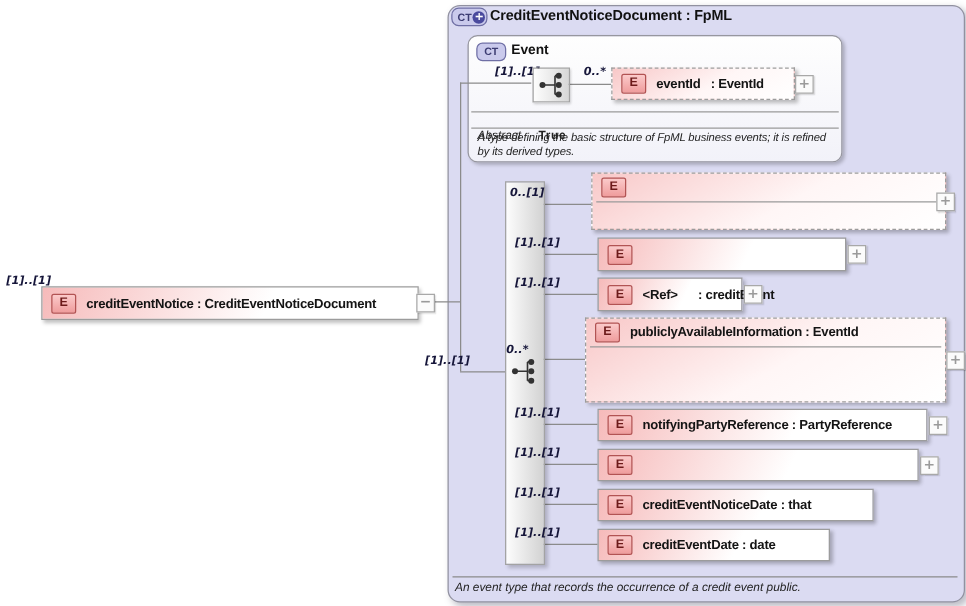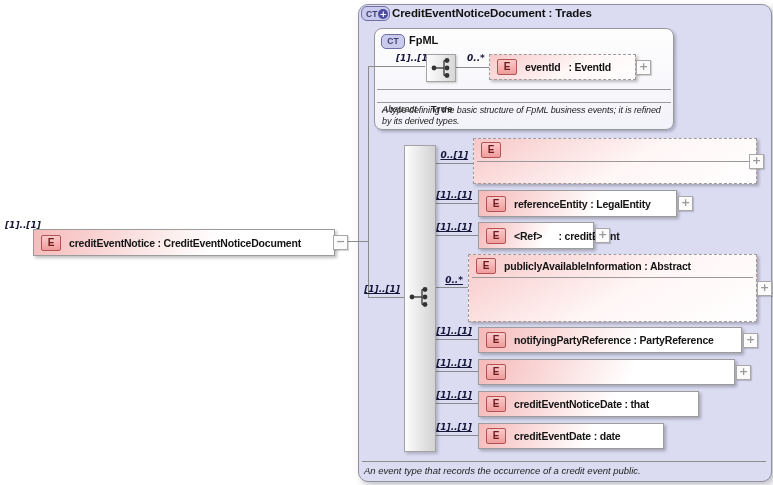--- a/index.html
+++ b/index.html
@@ -14,21 +14,21 @@
          background:linear-gradient(#fefefe,#f2f2f9);border:1px solid #97979f;
          border-radius:8px;box-shadow:2px 2px 3px rgba(0,0,0,.22);z-index:2;}
 
   
   .line{position:absolute;background:#8b8b8b;z-index:3;}
   .hline{height:1px;} .vline{width:1px;}
 
   
   .card{position:absolute;font:italic bold 9px "DejaVu Sans",sans-serif;
         color:#16163a;z-index:4;white-space:nowrap;}
-  .card.ra{text-align:right;text-decoration:underline;}
+  .card.ra{text-align:left;}
 
   
   .seqbar{position:absolute;left:404px;top:145px;width:30px;height:305px;
         background:linear-gradient(to right,#fdfdfd,#d2d2d2);
         border:1px solid #a3a3a3;box-shadow:2px 2px 3px rgba(0,0,0,.2);z-index:4;}
   .seqiconbox{position:absolute;width:28px;height:26px;
         background:linear-gradient(to right,#fdfdfd,#d7d7d7);
         border:1px solid #a3a3a3;box-shadow:1px 1px 2px rgba(0,0,0,.2);z-index:5;
         display:flex;align-items:center;justify-content:center;}
   .seqglyph{position:absolute;z-index:6;display:flex;align-items:center;justify-content:center;}
@@ -82,25 +82,25 @@
 </head>
 <body>
 
 <div class="stage">
 
   <div class="outer"></div>
   <span class="ctplus">
     <span class="ct-t">CT</span>
     <span class="ct-c">+</span>
   </span>
-  <div class="htitle">CreditEventNoticeDocument : Trades</div>
+  <div class="htitle">CreditEventNoticeDocument : FpML</div>
 
   <div class="eventbox">
     <span class="ctbadge" style="left:6px;top:5px;">CT</span>
-    <div class="bt-title">FpML</div>
+    <div class="bt-title">Event</div>
     <div class="card" style="left:21px;top:24px;">[1]..[1]</div>
     <div class="seqiconbox" style="left:51px;top:25px;">
       <svg width="24" height="22" viewBox="0 0 24 22">
         <line x1="5" y1="11" x2="15" y2="11" stroke="#333" stroke-width="1.3"></line>
         <line x1="15" y1="3.5" x2="15" y2="18.5" stroke="#333" stroke-width="1.3"></line>
         <line x1="15" y1="3.5" x2="18" y2="3.5" stroke="#333" stroke-width="1.3"></line>
         <line x1="15" y1="18.5" x2="18" y2="18.5" stroke="#333" stroke-width="1.3"></line>
         <circle cx="5" cy="11" r="2.4" fill="#333"></circle>
         <circle cx="18" cy="3.5" r="2.4" fill="#333"></circle>
         <circle cx="18" cy="11" r="2.4" fill="#333"></circle>
@@ -158,39 +158,38 @@
       <span class="ebadge">E</span>
     </div>
     <div class="isep"></div>
   </div>
   <div class="pm" style="left:749px;top:154px;">+</div>
 
   <div class="card ra" style="left:412px;top:190px;width:60px;">[1]..[1]</div>
   <div class="ebox" style="left:478px;top:190px;width:197px;height:25px;">
     <div class="erow" style="height:100%;">
       <span class="ebadge">E</span>
-      <span class="elabel">referenceEntity : LegalEntity</span>
     </div>
   </div>
   <div class="pm" style="left:678px;top:196px;">+</div>
 
   <div class="card ra" style="left:412px;top:222px;width:60px;">[1]..[1]</div>
   <div class="ebox" style="left:478px;top:222px;width:114px;height:25px;">
     <div class="erow" style="height:100%;">
       <span class="ebadge">E</span>
       <span class="elabel">&lt;Ref&gt;      : creditEvent</span>
     </div>
   </div>
   <div class="pm" style="left:595px;top:228px;">+</div>
 
   <div class="card ra" style="left:405px;top:275px;width:58px;">0..*</div>
   <div class="ebox dashed" style="left:468px;top:254px;width:287px;height:66px;">
     <div class="erow" style="height:22px;">
       <span class="ebadge">E</span>
-      <span class="elabel">publiclyAvailableInformation : Abstract</span>
+      <span class="elabel">publiclyAvailableInformation : EventId</span>
     </div>
     <div class="isep"></div>
   </div>
   <div class="pm" style="left:757px;top:281px;">+</div>
 
   <div class="card ra" style="left:412px;top:326px;width:60px;">[1]..[1]</div>
   <div class="ebox" style="left:478px;top:327px;width:262px;height:24px;">
     <div class="erow" style="height:100%;">
       <span class="ebadge">E</span>
       <span class="elabel">notifyingPartyReference : PartyReference</span>

